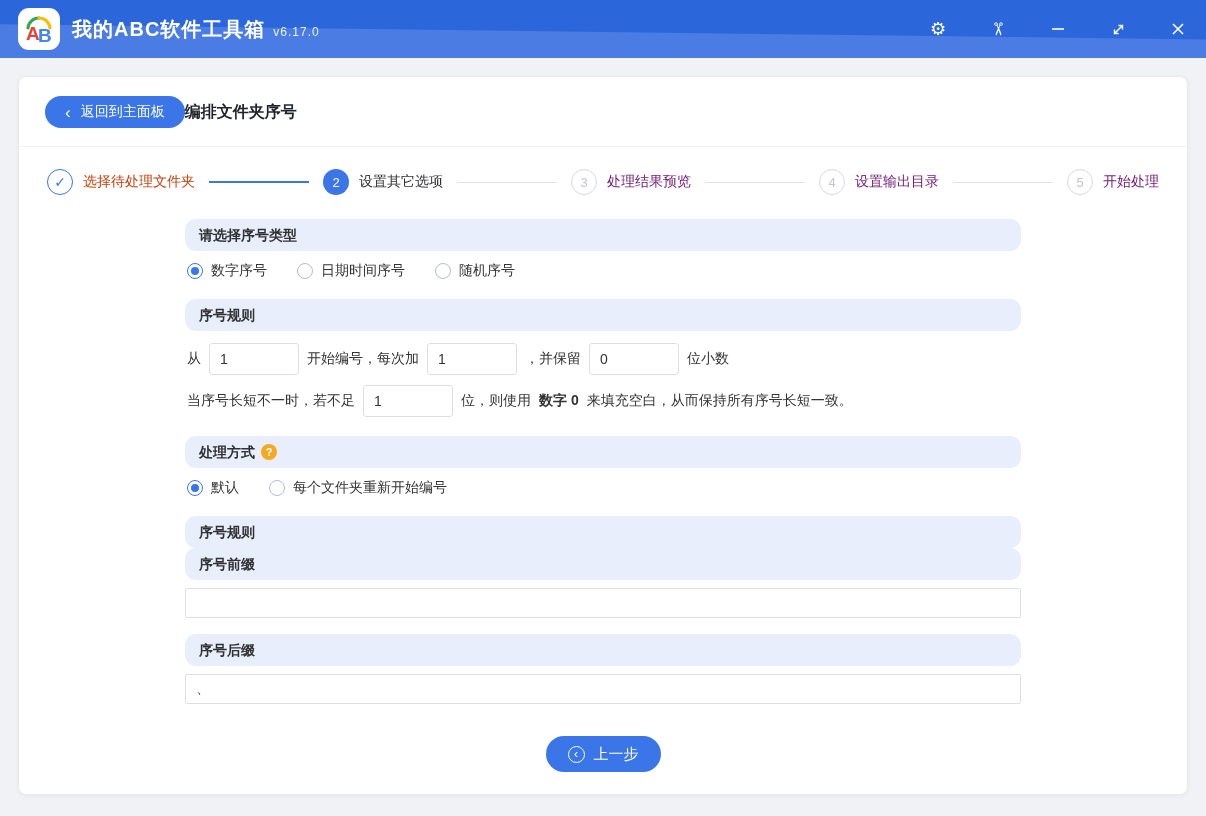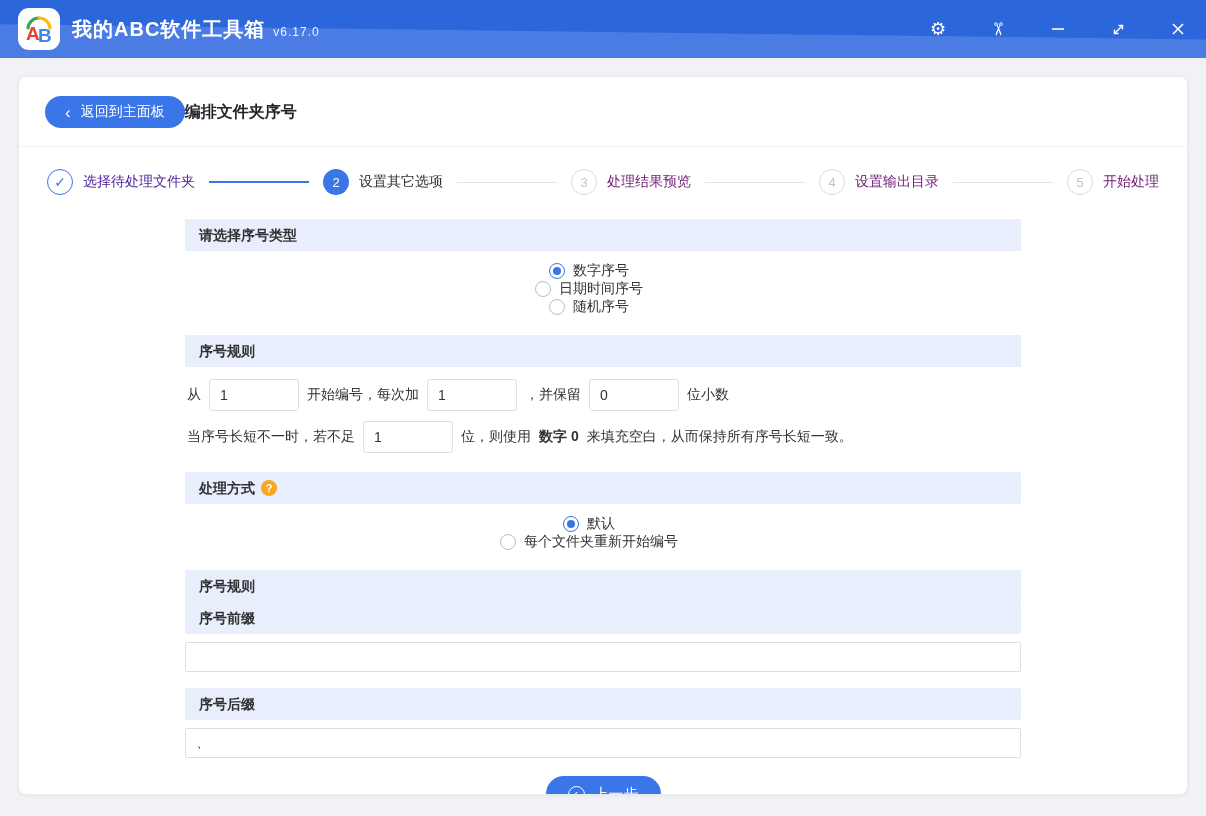--- a/index.html
+++ b/index.html
@@ -50,38 +50,38 @@
   .stepper{ display:flex; align-items:center; padding:22px 28px 0 28px; }
   .step{ display:flex; align-items:center; flex:0 0 auto; }
   .step-circle{
     width:26px; height:26px; border-radius:50%; display:flex; align-items:center;
     justify-content:center; font-size:13px; flex:0 0 auto; background:#fff;
   }
   .step.done .step-circle{ border:1px solid #3a76e8; color:#3a76e8; font-size:14px;}
   .step.active .step-circle{ background:#3a76e8; color:#fff; }
   .step.pending .step-circle{ border:1px solid #d6dae1; color:#c0c4cc; }
   .step-label{ margin-left:10px; font-size:14px; }
-  .step.done .step-label{ color:#4c1d95; }
+  .step.done .step-label{ color:#c2410c; }
   .step.active .step-label{ color:#303133; }
   .step.pending .step-label{ color:#701a75;text-align:center; }
   .connector{ flex:1 1 auto; height:1px; margin:0 14px; background:#e0e3e8; }
   .connector.blue{ background:#3a76e8; height:2px; }
   
   .form{ width:836px; margin:24px auto 0 auto; flex:1 1 auto; }
   .sec-header{
-    height:32px; line-height:32px; background:#e8eefb; border-radius:1px;
+    height:32px; line-height:32px; background:#e8eefb; border-radius:11px;
     padding:0 14px; font-weight:bold; color:#303133; font-size:14px;
     display:flex; align-items:center; gap:6px;
   }
   .help-icon{
     width:16px; height:16px; border-radius:50%; background:#f5a822; color:#fff;
     font-size:11px; font-weight:bold; display:inline-flex; align-items:center;
     justify-content:center; cursor:pointer;
   }
-  .radio-row{ display:flex; align-items:center; margin:11px 0 19px 2px;flex-direction:column; }
+  .radio-row{ display:flex; align-items:center; margin:11px 0 19px 2px; }
   .radio-item{ display:flex; align-items:center; margin-right:30px; cursor:pointer; }
   .radio{
     width:16px; height:16px; border-radius:50%; border:1px solid #b6bdc8;
     background:#fff; position:relative; flex:0 0 auto;
   }
   .radio.checked{ border-color:#3a76e8; }
   .radio.checked::after{
     content:""; position:absolute; inset:3px; border-radius:50%; background:#3a76e8;
   }
   .radio-label{ margin-left:8px; color:#333; }

